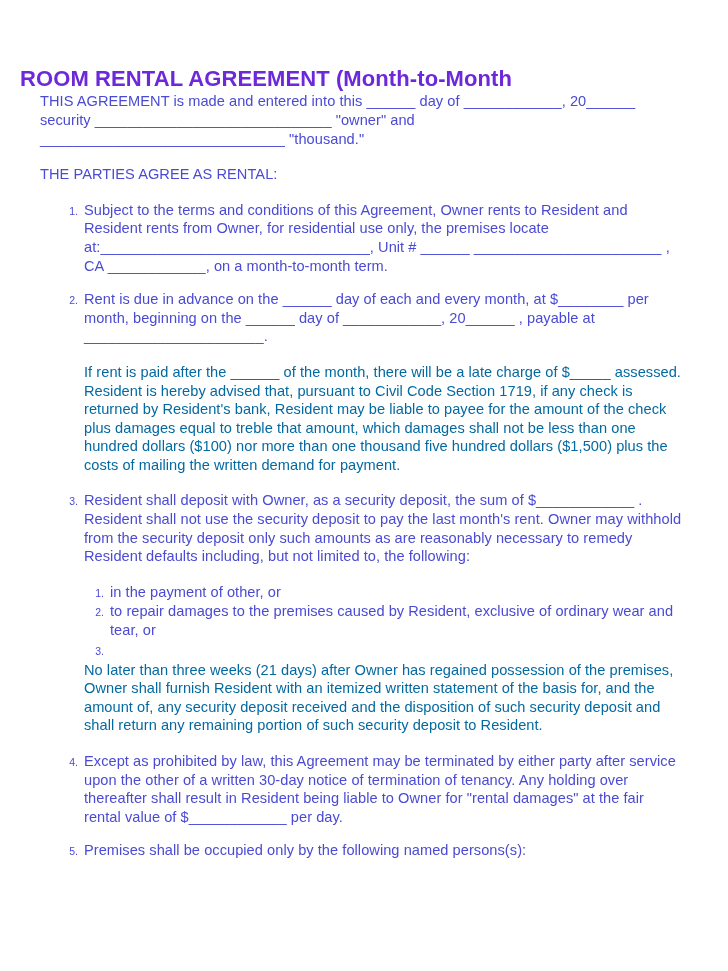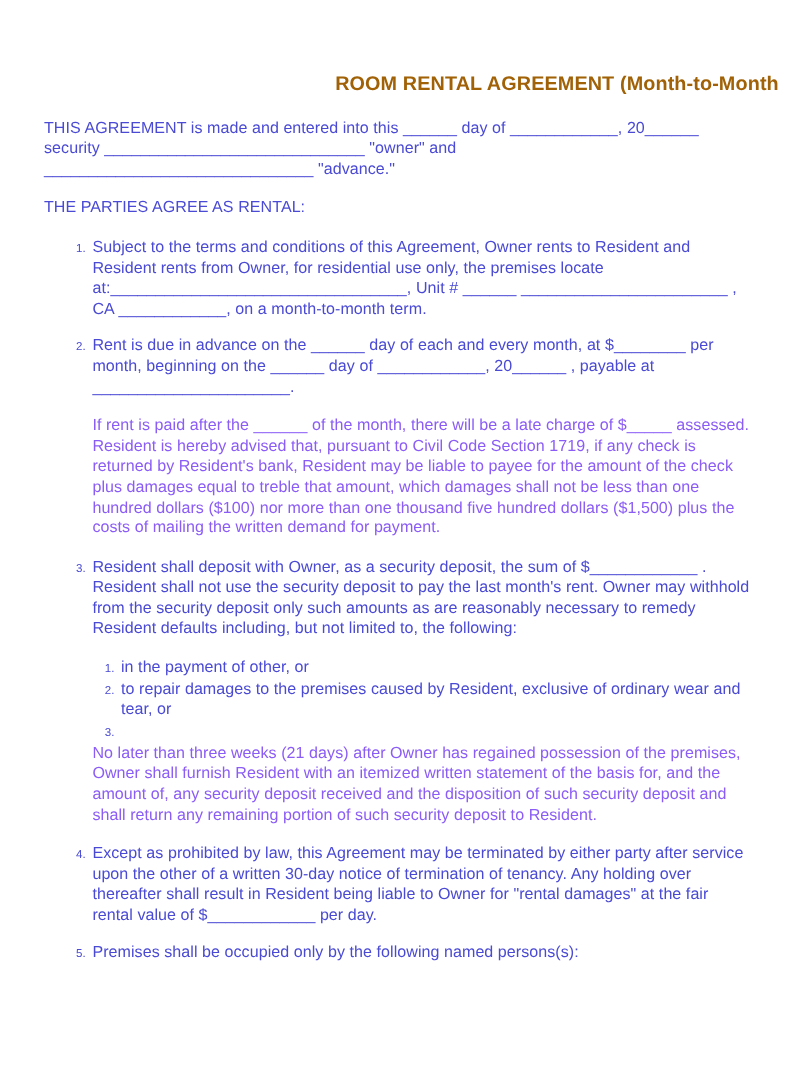--- a/index.html
+++ b/index.html
@@ -16,32 +16,31 @@
   }
   .page {
     position: relative;
     width: 728px;
     height: 971px;
     background: #ffffff;
     box-sizing: border-box;
     padding: 0;
   }
   .doc-title {
-    color: #a16207;
-    font-size: 18px;
+    color: #6d28d9;
+    font-size: 22px;
     font-weight: bold;
-    text-align: right;
+    text-align: left;
     letter-spacing: 0.1px;
     margin: 0;
     padding: 66px 20px 0 20px;
     line-height: 1.2;
   }
   .body-wrap {
     padding: 0 44px 0 40px;
-    margin-top: 20px;
   }
   .para {
     color: #4a4ad4;
     font-size: 14.6px;
     line-height: 18.6px;
     margin: 0 0 0 0;
     letter-spacing: 0.05px;
   }
   .para + .para {
     margin-top: 0;
@@ -97,39 +96,39 @@
     position: absolute;
     left: 0;
     top: 2px;
     width: 12px;
     text-align: right;
     font-size: 10.5px;
     line-height: 16px;
     color: #4a4ad4;
   }
   .inner-para {
-    color: #8b5cf6;
+    color: #0369a1;
     font-size: 14.6px;
     line-height: 18.6px;
     margin-left: 44px;
     letter-spacing: 0.05px;
   }
 </style>
 </head>
 <body>
 
 <div class="page">
 
   <h1 class="doc-title">ROOM RENTAL AGREEMENT (Month-to-Month</h1>
 
   <div class="body-wrap">
 
     <div class="para">THIS AGREEMENT is made and entered into this ______ day of ____________, 20______</div>
     <div class="para">security _____________________________ "owner" and</div>
-    <div class="para">______________________________ "advance."</div>
+    <div class="para">______________________________ "thousand."</div>
 
     <div class="gap-md"></div>
 
     <div class="para">THE PARTIES AGREE AS RENTAL:</div>
 
     <div class="gap-md"></div>
 
     <ul class="list">
 
       <li class="list-item">

